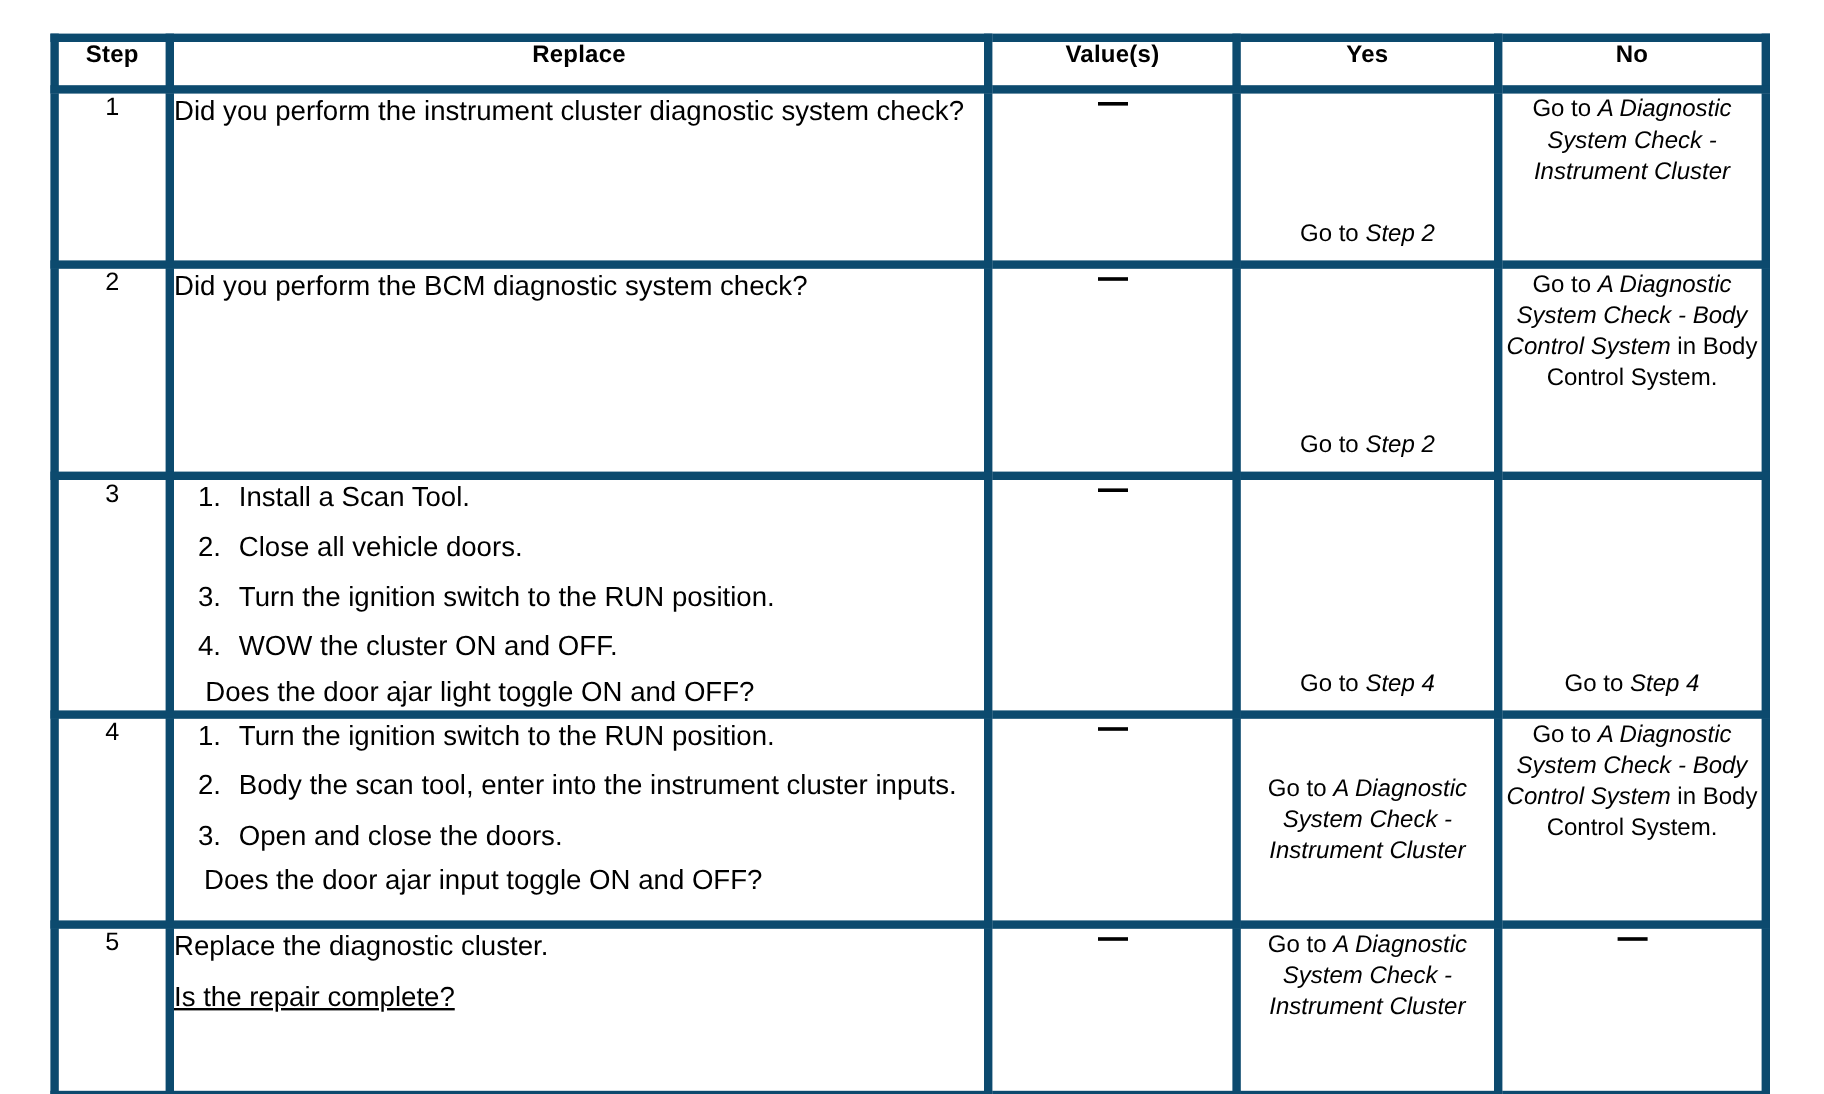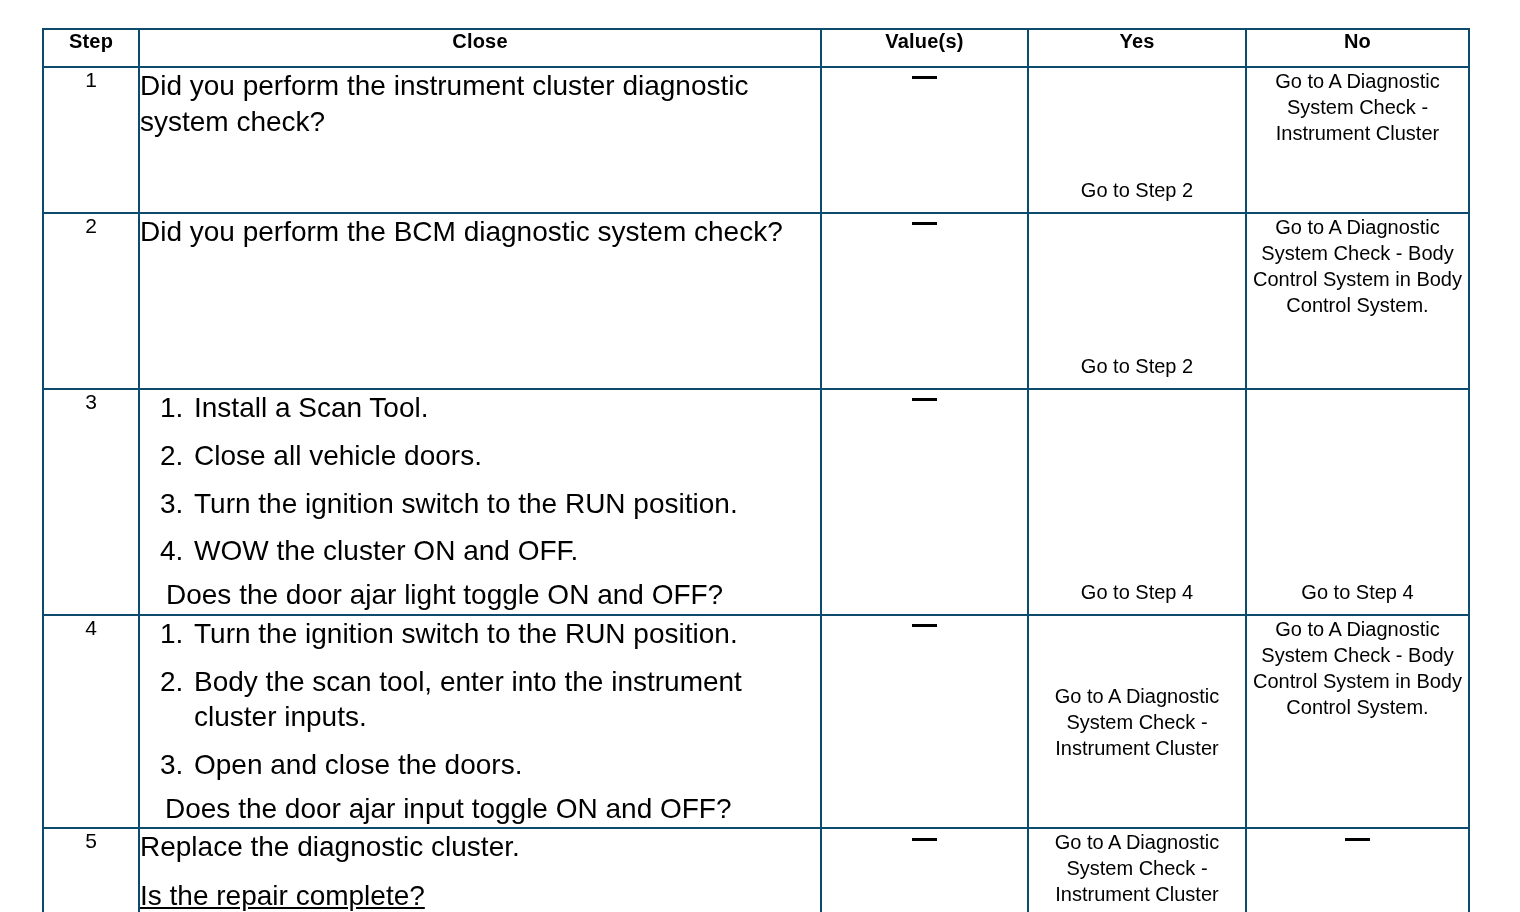--- a/index.html
+++ b/index.html
@@ -24,21 +24,21 @@
     position: absolute;
     left: 42px;
     top: 28px;
     width: 1426px;
     border-collapse: collapse;
     table-layout: fixed;
     background: #ffffff;
   }
   table.diag th,
   table.diag td {
-    border: 2px solid #0c4a6e;
+    border: 7px solid #0c4a6e;
     padding: 0;
     vertical-align: top;
     background: #ffffff;
   }
   
   col.c-step  { width: 96px;  }
   col.c-act   { width: 682px; }
   col.c-val   { width: 207px; }
   col.c-yes   { width: 218px; }
   col.c-no    { width: 223px; }
@@ -53,21 +53,21 @@
   }
 
   td.step-cell {
     vertical-align: middle;
     text-align: center;
     font-size: 21px;
   }
 
   td.act-cell {
     padding: 10px 10px 8px 12px;
-    font-size: 28px;
+    font-size: 23px;
     line-height: 1.33;
     text-align: left;
   }
   td.val-cell {
     vertical-align: middle;
     text-align: center;
   }
   .dash {
     display: inline-block;
     width: 25px;
@@ -113,39 +113,39 @@
     width: 28px;
     text-align: left;
   }
   p.qline {
     margin: 0;
     padding: 0;
     line-height: 1.30;
   }
   p.qline + p.qline { margin-top: 12px; text-decoration: underline; }
 
-  .it { }
+  .it { font-style: italic; }
 </style>
 </head>
 <body>
 
 <div class="page">
 
   <table class="diag">
     <colgroup>
       <col class="c-step">
       <col class="c-act">
       <col class="c-val">
       <col class="c-yes">
       <col class="c-no">
     </colgroup>
     <thead>
       <tr>
         <th>Step</th>
-        <th>Close</th>
+        <th>Replace</th>
         <th>Value(s)</th>
         <th>Yes</th>
         <th>No</th>
       </tr>
     </thead>
     <tbody>
 
       <tr style="height:146px;">
         <td class="step-cell">1</td>
         <td class="act-cell">

